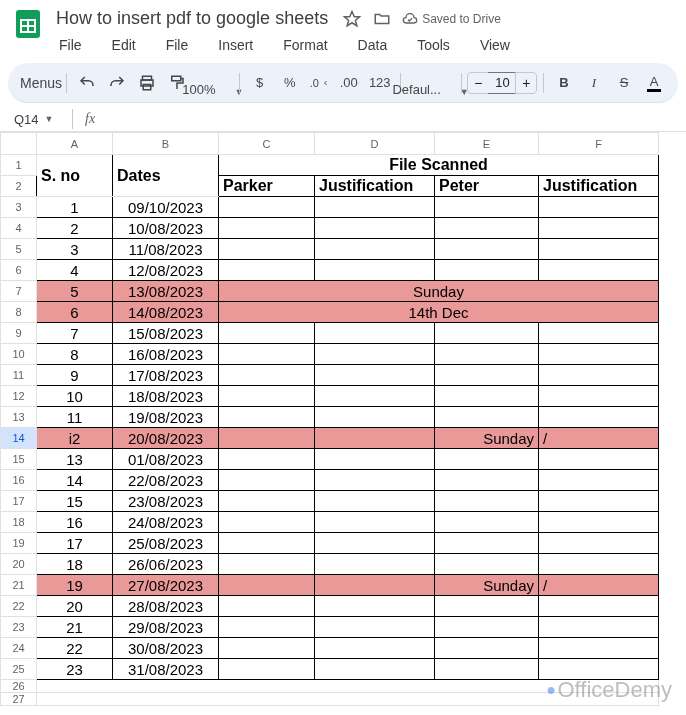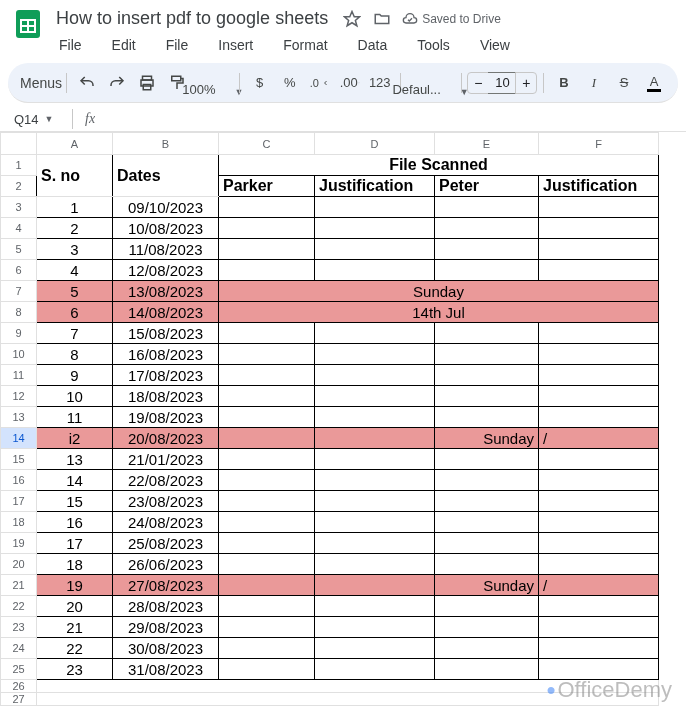--- a/index.html
+++ b/index.html
@@ -253,21 +253,21 @@
         <tr>
           <th class="row-hdr">7</th>
     <td class="cell center red">5</td>
     <td class="cell center red">13/08/2023</td>
     <td class="cell center red" colspan="4">Sunday</td>
         </tr>
         <tr>
           <th class="row-hdr">8</th>
     <td class="cell center red">6</td>
     <td class="cell center red">14/08/2023</td>
-    <td class="cell center red" colspan="4">14th Jul</td>
+    <td class="cell center red" colspan="4">14th Dec</td>
         </tr>
         <tr>
           <th class="row-hdr">9</th>
     <td class="cell center">7</td>
     <td class="cell center">15/08/2023</td>
     <td class="cell"></td>
              <td class="cell"></td>
              <td class="cell" style=""></td>
              <td class="cell" style=""></td>
         </tr>
@@ -312,21 +312,21 @@
     <td class="cell center red">i2</td>
     <td class="cell center red">20/08/2023</td>
     <td class="cell red"></td>
              <td class="cell red"></td>
              <td class="cell red" style="text-align:right">Sunday</td>
              <td class="cell red" style="text-align:left">/</td>
         </tr>
         <tr>
           <th class="row-hdr">15</th>
     <td class="cell center">13</td>
-    <td class="cell center">21/01/2023</td>
+    <td class="cell center">01/08/2023</td>
     <td class="cell"></td>
              <td class="cell"></td>
              <td class="cell" style=""></td>
              <td class="cell" style=""></td>
         </tr>
         <tr>
           <th class="row-hdr">16</th>
     <td class="cell center">14</td>
     <td class="cell center">22/08/2023</td>
     <td class="cell"></td>

